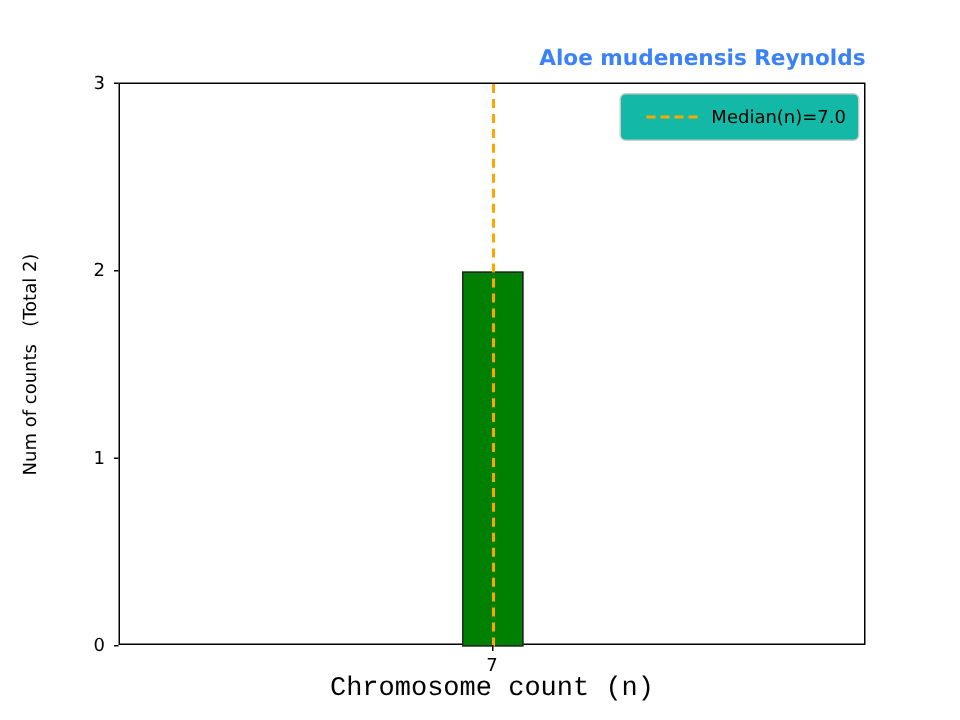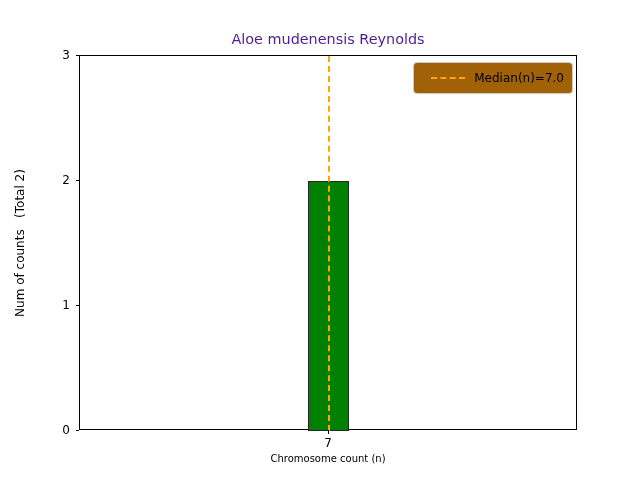--- a/index.html
+++ b/index.html
@@ -27,25 +27,26 @@
     box-sizing: border-box;
     background: #ffffff;
   }
 
   
   #chart-title {
     position: absolute;
     left: 79px;
     top: 30px;
     width: 498px;
-    text-align: center;
+    text-align: right;
     font-size: 14.4px;
-    color: #4c1d95;
+    color: #3b82f6;
     line-height: 18px;
     white-space: nowrap;
+    font-weight: bold;
   }
 
   
   .bar {
     position: absolute;
     background: #008000;
     border: 1.1px solid #262626;
     box-sizing: border-box;
   }
 
@@ -89,24 +90,25 @@
     white-space: nowrap;
   }
 
   
   #xlabel {
     position: absolute;
     left: 79px;
     top: 452px;
     width: 498px;
     text-align: center;
-    font-size: 10px;
-    color: #000000;
-    line-height: 14px;
-    white-space: nowrap;
+    font-size: 18px;
+    color: #000000;
+    line-height: 14px;
+    white-space: nowrap;
+    font-family: Liberation Mono, monospace;
   }
   #ylabel-wrap {
     position: absolute;
     left: 0px;
     top: 55px;
     width: 40px;
     height: 375px;
   }
   #ylabel {
     position: absolute;
@@ -121,21 +123,21 @@
   }
 
   
   #legend {
     position: absolute;
     left: 413px;
     top: 62px;
     width: 160px;
     border: 0.9px solid #cccccc;
     border-radius: 4px;
-    background: #a16207;
+    background: #14b8a6;
     box-sizing: border-box;
     padding: 6px 8px 6px 8px;
   }
   .legend-row {
     display: flex;
     align-items: center;
     justify-content: flex-end;
     height: 18px;
   }
   .legend-swatch {

